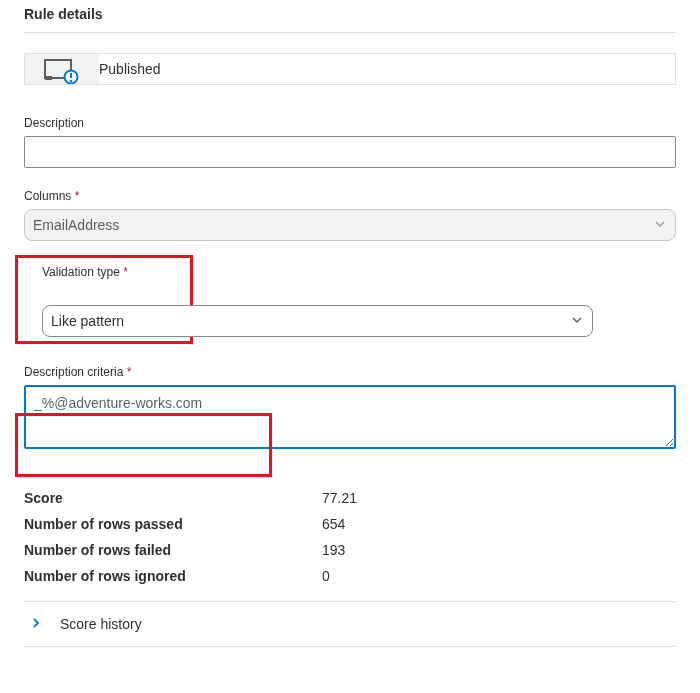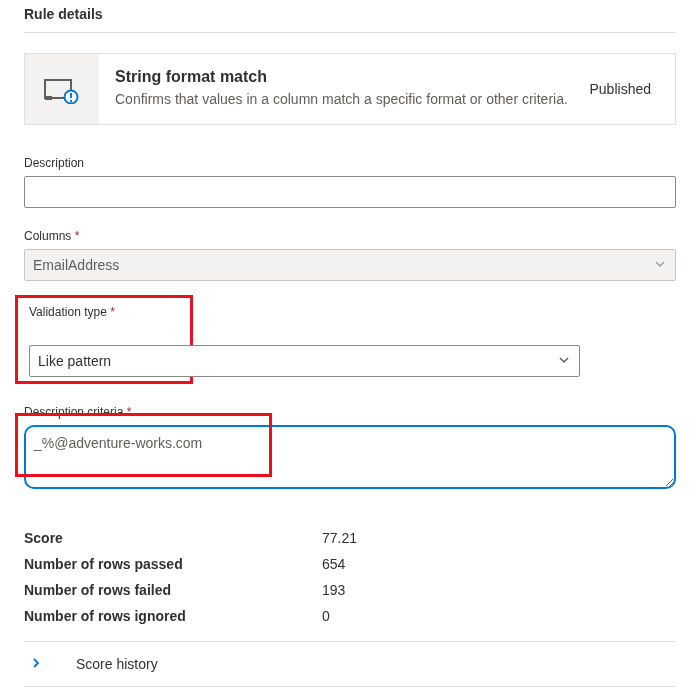--- a/index.html
+++ b/index.html
@@ -69,21 +69,21 @@
     font-size: 14px;
     background: #fff;
   }
   .select-wrap {
     position: relative;
   }
   .select-box {
     width: 100%;
     height: 32px;
     border: 1px solid #8a8886;
-    border-radius: 2px;
+    border-radius: 8px;
     padding: 0 30px 0 8px;
     font-size: 14px;
     line-height: 30px;
     background: #fff;
     color: #323130;
   }
   .select-box.disabled {
     background: #f3f2f1;
     color: #605e5c;
     border-color: #c8c6c4;
@@ -92,31 +92,31 @@
     position: absolute;
     right: 10px;
     top: 50%;
     transform: translateY(-50%);
     pointer-events: none;
   }
   .textarea-box {
     width: 100%;
     min-height: 64px;
     border: 2px solid #0078d4;
-    border-radius: 10px;
+    border-radius: 2px;
     padding: 8px;
     font-size: 14px;
     color: #605e5c;
     font-family: inherit;
     resize: both;
     overflow: auto;
   }
   .highlight-red {
     border: 3px solid #e81123;
-    padding: 4px 11px;
+    padding: 4px 24px;
     margin-left: -9px;
     margin-top: -4px;
   }
   .hl-1 { width: 178px; }
   .hl-2 {
     position: absolute;
     pointer-events: none;
     border: 3px solid #e81123;
     left: 15px; top: 413px; width: 257px; height: 64px;
   }
@@ -131,21 +131,21 @@
   .stat-label {
     width: 298px;
     font-weight: 600;
   }
   .stat-val {
     color: #323130;
   }
   .history-row {
     display: flex;
     align-items: center;
-    gap: 34px;
+    gap: 18px;
     padding: 14px 6px;
     font-size: 14px;
     cursor: pointer;
   }
   .chev-right {
     color: #0078d4;
     font-size: 14px;
   }
   .mt18 { margin-top: 18px; }
 </style>
@@ -157,24 +157,20 @@
 
 <div class="rule-card">
   <div class="rule-icon-box">
     <svg width="36" height="30" viewBox="0 0 36 30">
       <rect x="1" y="6" width="26" height="18" fill="none" stroke="#605e5c" stroke-width="2"></rect>
       <line x1="1" y1="24" x2="8" y2="24" stroke="#605e5c" stroke-width="4"></line>
       <circle cx="27" cy="23" r="6.5" fill="#fff" stroke="#0078d4" stroke-width="2"></circle>
       <line x1="27" y1="19" x2="27" y2="24" stroke="#0078d4" stroke-width="2"></line>
       <circle cx="27" cy="27" r="1.2" fill="#0078d4"></circle>
     </svg>
-  </div>
-  <div class="rule-body">
-    <div class="rule-title">String format match</div>
-    <div class="rule-desc">Confirms that values in a column match a specific format or other criteria.</div>
   </div>
   <div class="rule-status">Published</div>
 </div>
 
 <div class="field-group">
   <span class="field-label">Description</span>
   <input class="text-input" type="text" value="" style="">
 </div>
 
 <div class="field-group mt18">

